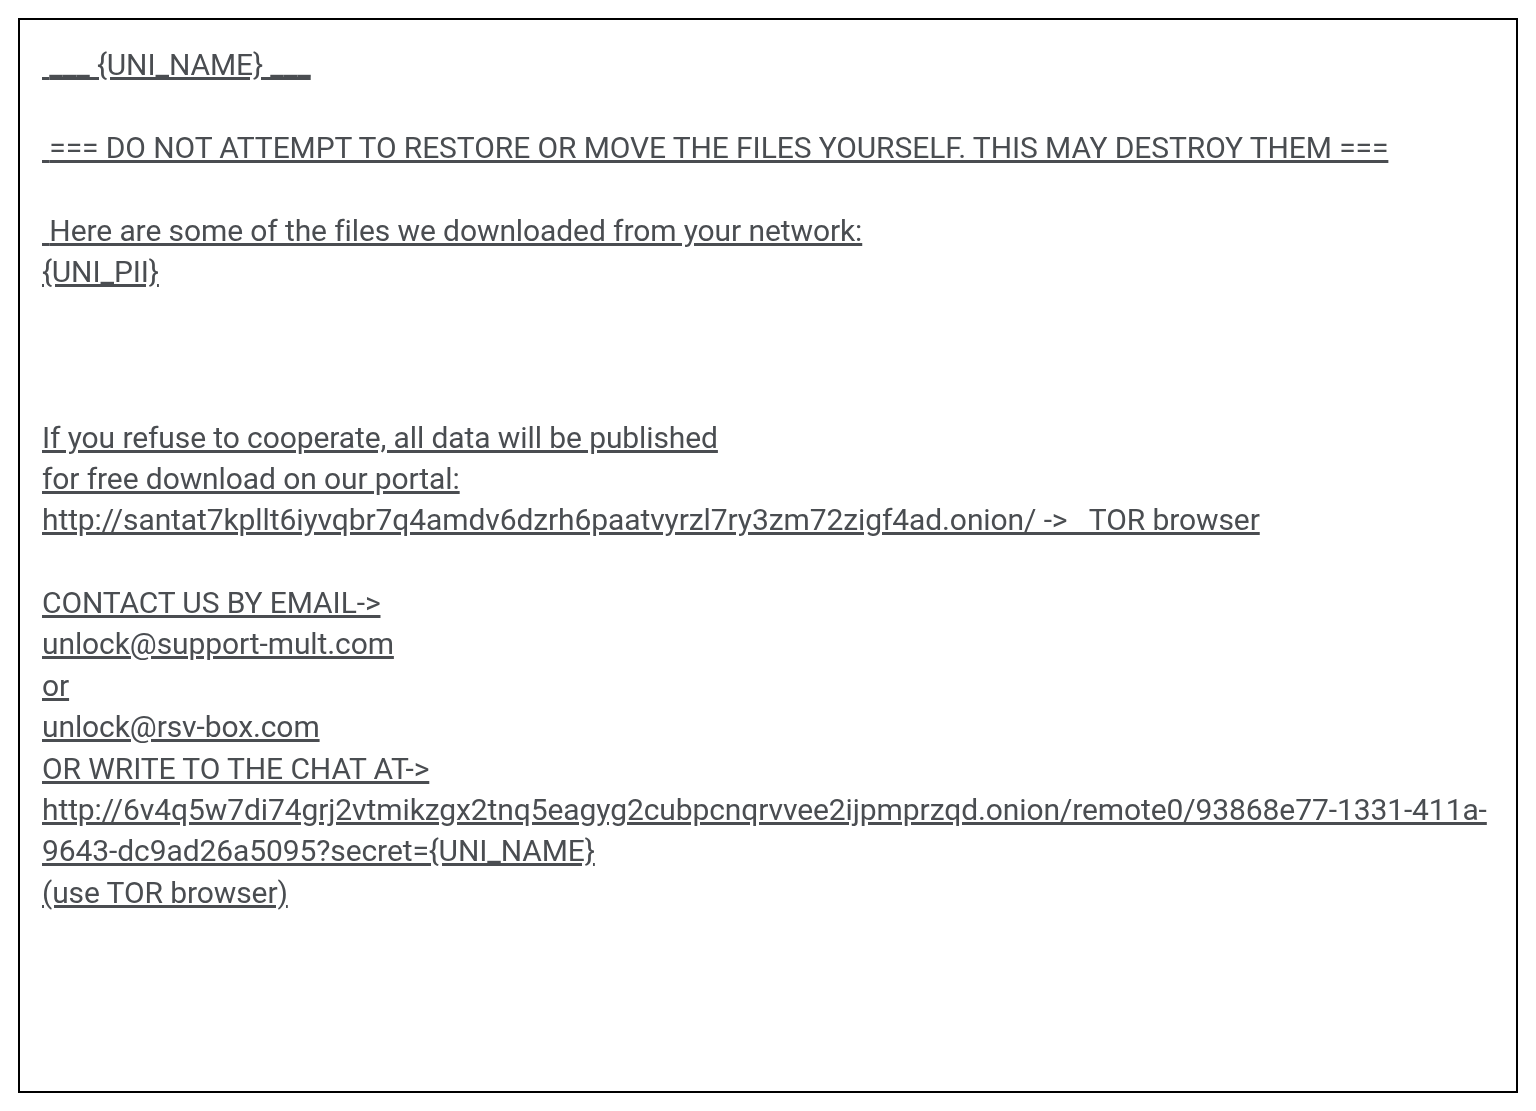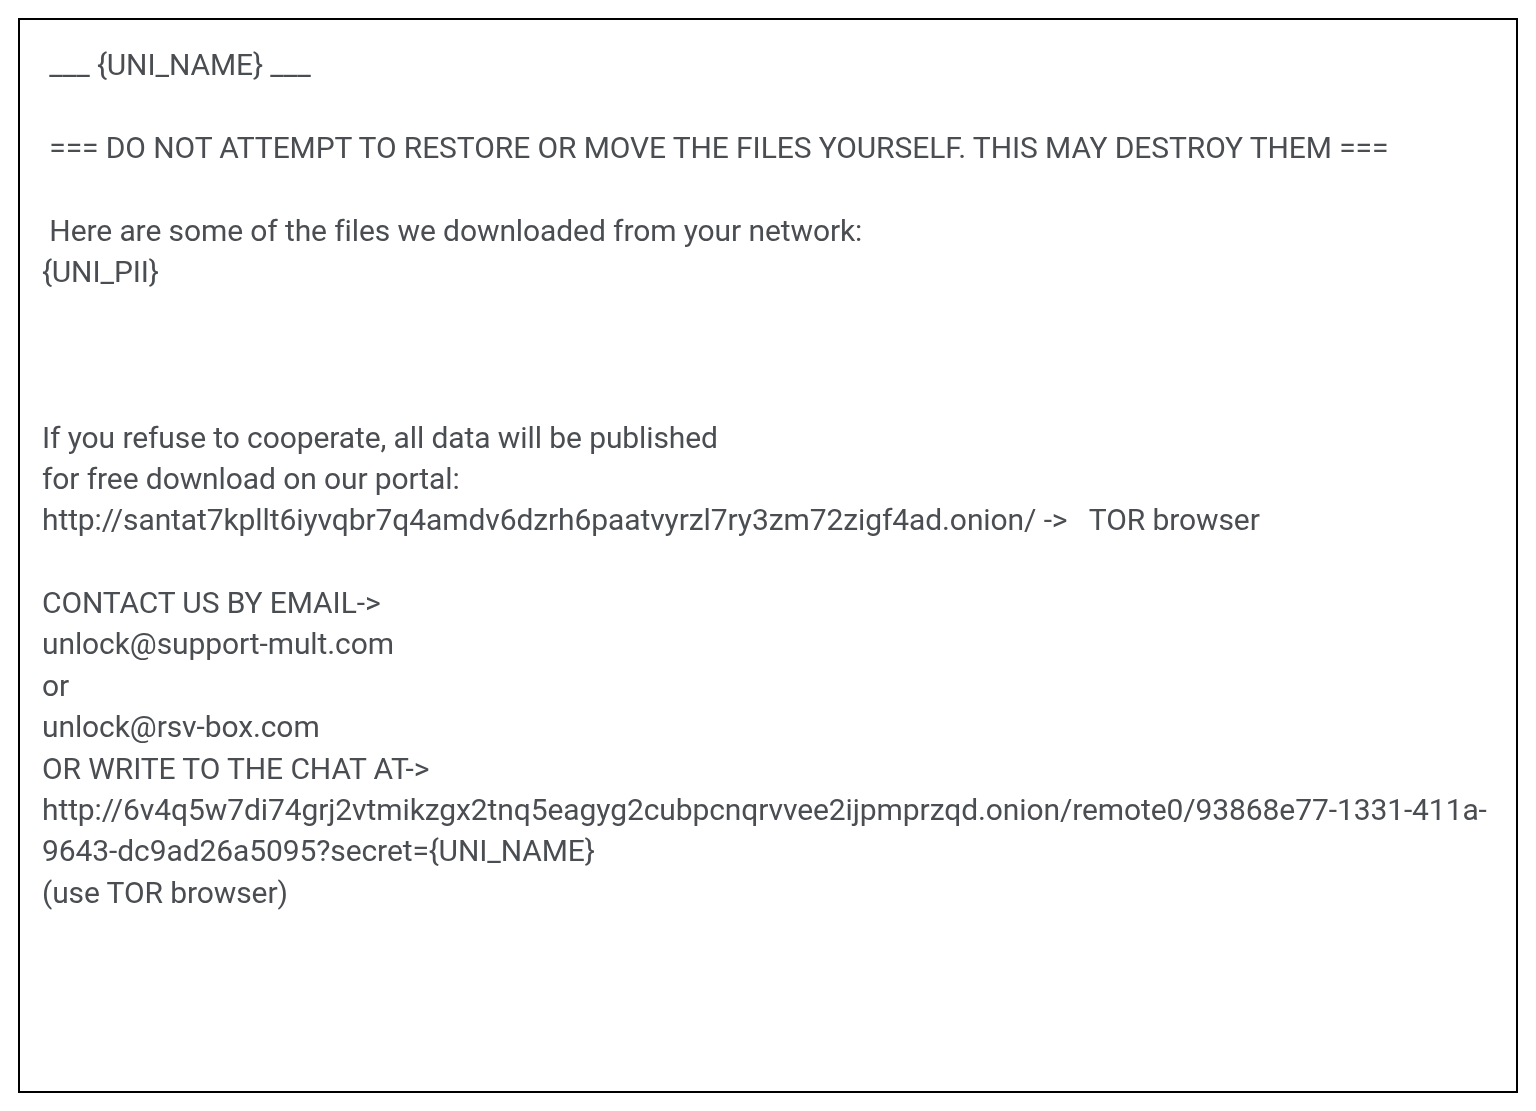--- a/index.html
+++ b/index.html
@@ -20,20 +20,21 @@
       height: 100%;
       padding: 24px 22px 22px 22px;
       font-size: 30px;
       line-height: 1.38;
       color: #4a4d51;
       font-weight: 400;
       white-space: pre-wrap;
       word-wrap: break-word;
       overflow-wrap: break-word;
       letter-spacing: -0.1px;
+      text-decoration: underline;
     }
   </style>
 </head>
 <body>
 
 <div class="note-box"><span> ___ {UNI_NAME} ___</span>
 <span></span>
 <span> === DO NOT ATTEMPT TO RESTORE OR MOVE THE FILES YOURSELF. THIS MAY DESTROY THEM ===</span>
 <span></span>
 <span> Here are some of the files we downloaded from your network:</span>

